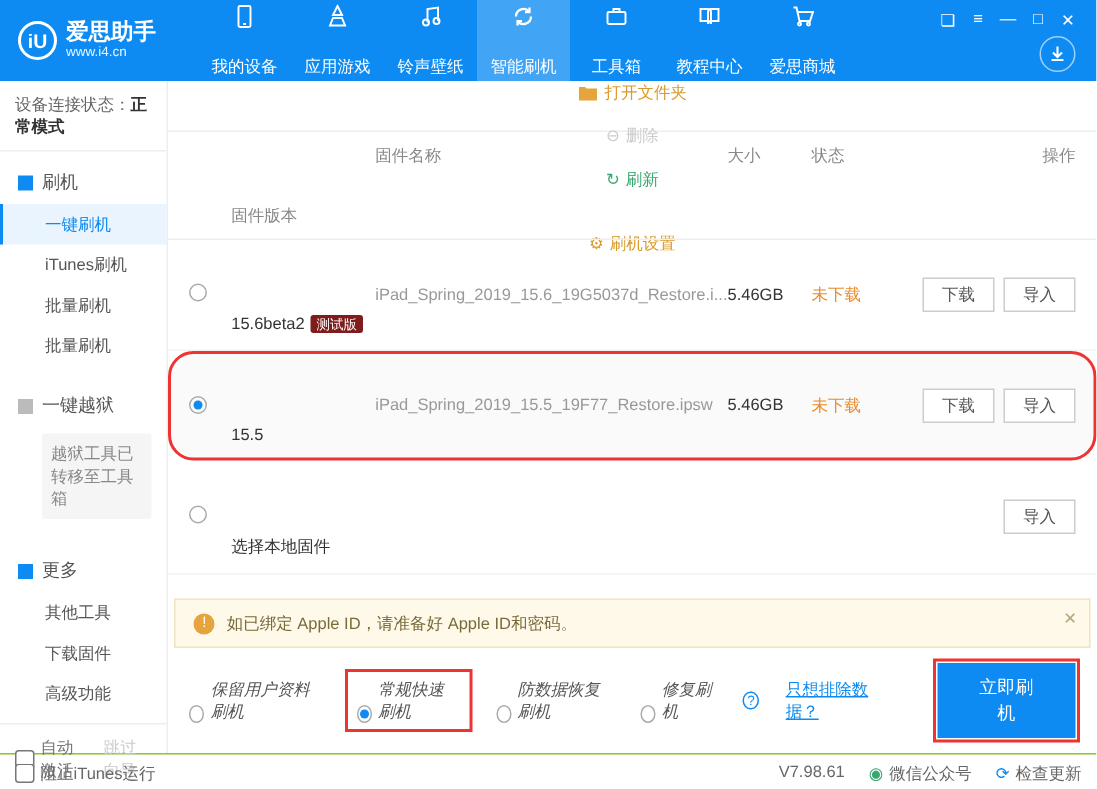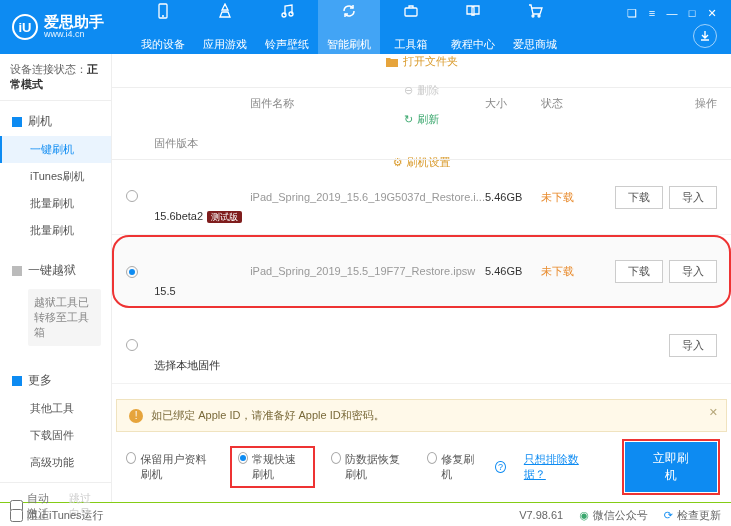--- a/index.html
+++ b/index.html
@@ -53,21 +53,21 @@
 .radio { width: 12px; height: 12px; border: 1px solid #aaa; border-radius: 50%; display: inline-flex; align-items: center; justify-content: center; }
 .radio.on::after { content: ""; width: 6px; height: 6px; background: #0d8bf2; border-radius: 50%; }
 .beta-tag { background: #7f1d1d; color: #fff; font-size: 9px; padding: 1px 4px; border-radius: 2px; margin-left: 4px; }
 .name-txt { color: #999; }
 .stat-txt { color: #e88b2e; }
 .btn-s { border: 1px solid #ccc; background: #fff; padding: 3px 12px; cursor: pointer; font-size: 11px; color: #555; }
 
 .warn-bar { margin: 0 4px; background: #fff9e9; border: 1px solid #f0e3bf; padding: 8px 12px; display: flex; align-items: center; gap: 8px; font-size: 11px; color: #7a6a3a; position: relative; }
 .warn-bar .close { position: absolute; right: 8px; top: 6px; color: #b6a77a; cursor: pointer; }
 .opt-bar { padding: 10px 14px; display: flex; align-items: center; gap: 18px; font-size: 11px; }
-.opt { display: flex; align-items: flex-start; gap: 4px; color: #555; cursor: pointer; }
+.opt { display: flex; align-items: flex-end; gap: 4px; color: #555; cursor: pointer; font-style: italic; }
 .opt.highlight { outline: 2px solid #e33; padding: 4px 6px; }
 .info-icn { width: 12px; height: 12px; border: 1px solid #0d8bf2; border-radius: 50%; color: #0d8bf2; display: inline-flex; align-items: center; justify-content: center; font-size: 9px; }
 .link { color: #0d8bf2; text-decoration: underline; cursor: pointer; }
 .btn-primary { background: #0d8bf2; color: #fff; border: none; padding: 8px 26px; cursor: pointer; font-size: 12px; outline: 2px solid #e33; outline-offset: 1px; }
 
 .statusbar { height: 24px; border-top: 1px solid #84cc16; display: flex; align-items: center; padding: 12px 10px; font-size: 11px; color: #666; gap: 16px; }
 .statusbar .sp { flex: 1; }
 .statusbar .grp { display: flex; align-items: center; gap: 4px; cursor: pointer; }
 
 svg { display: block; }

